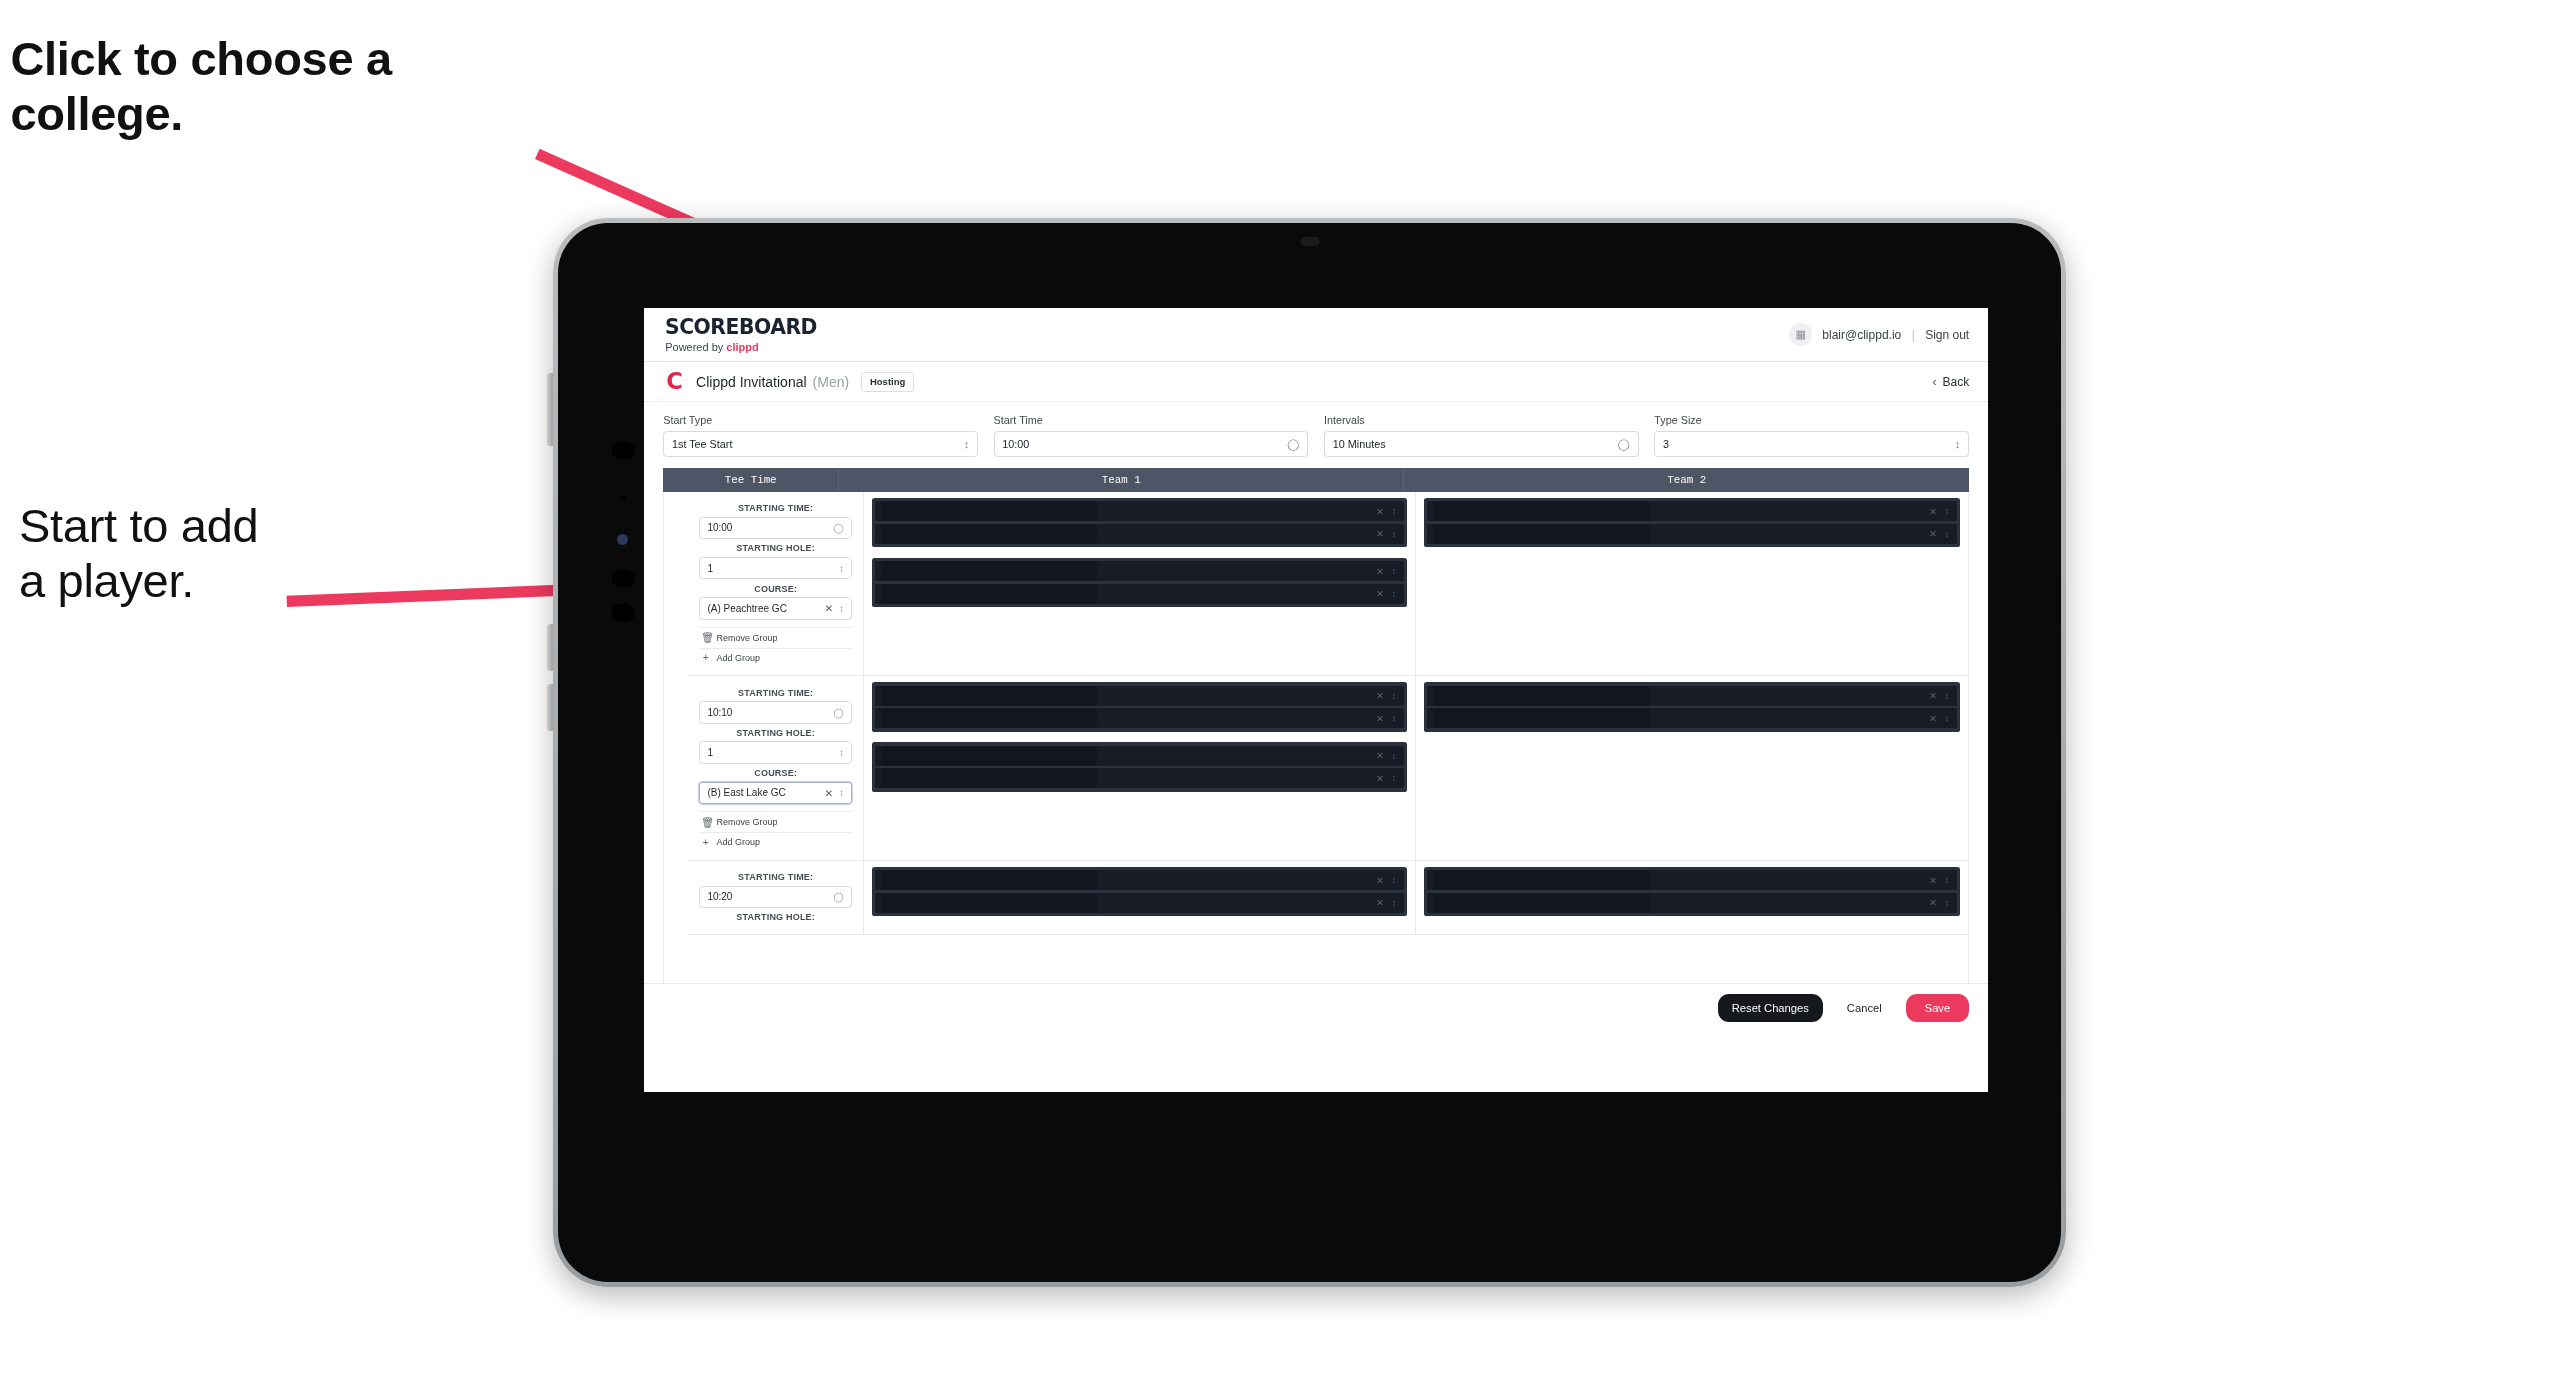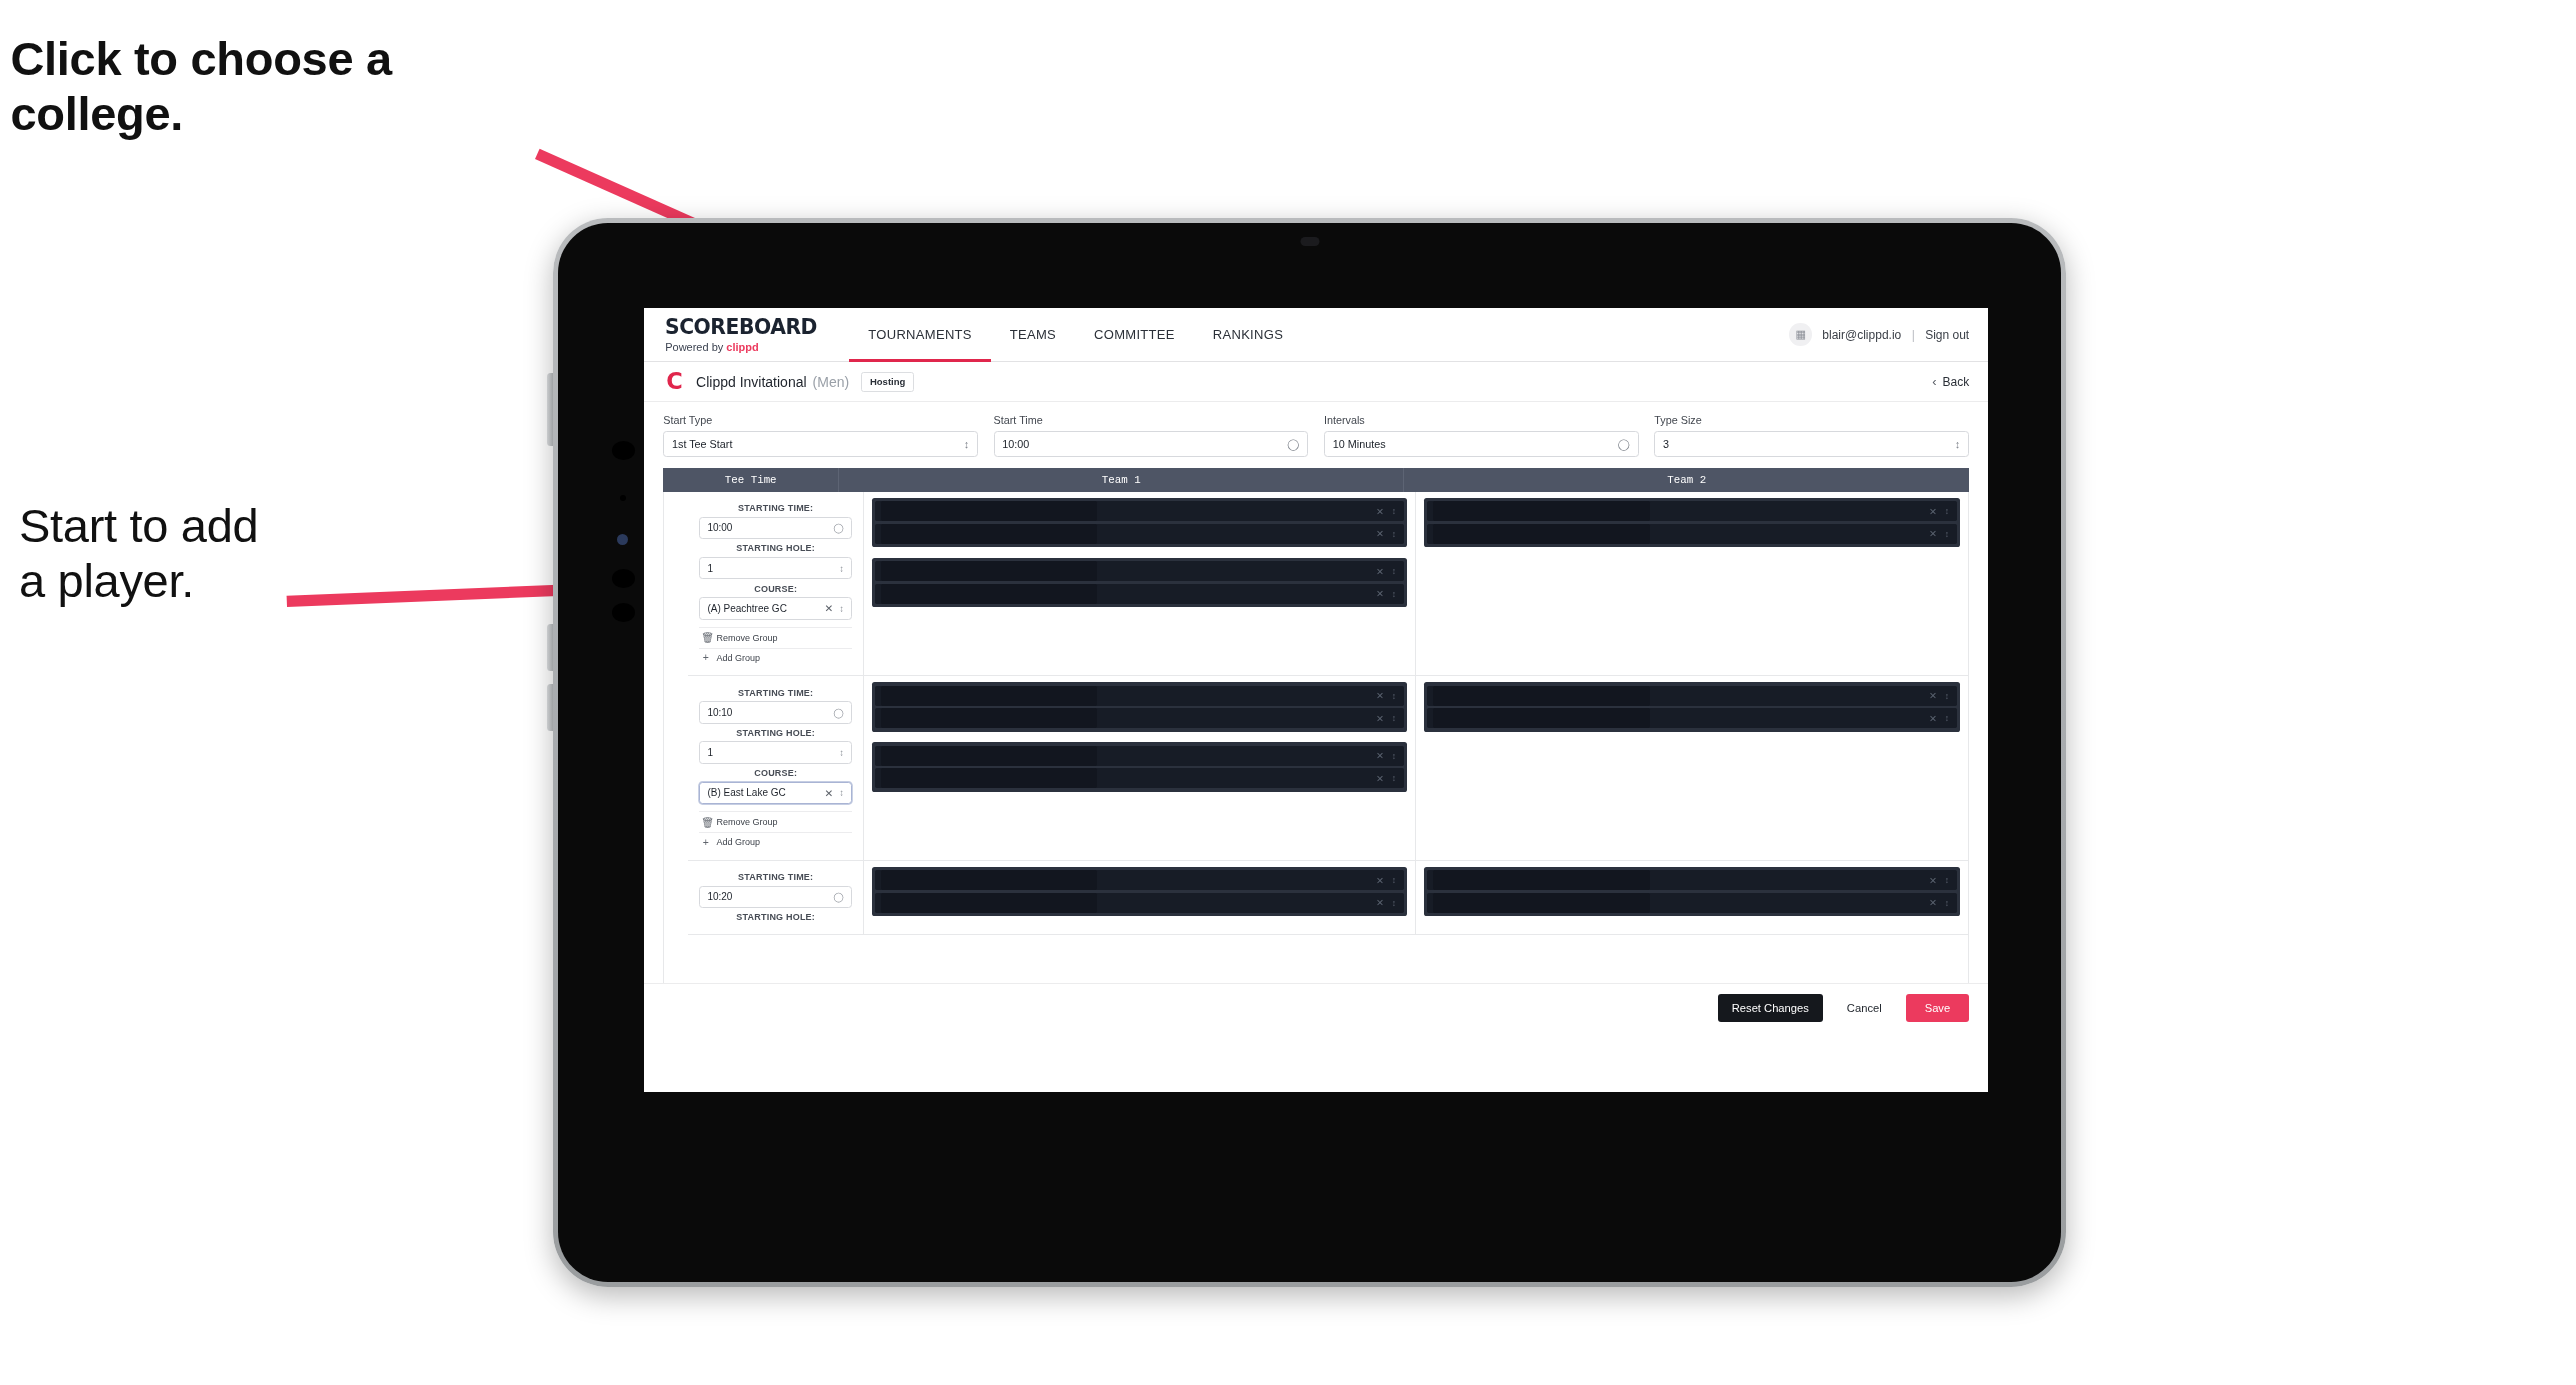--- a/index.html
+++ b/index.html
@@ -230,21 +230,21 @@
   .player-slot .spacer { flex: 1; }
   .player-slot .x { color: #5a626f; font-size: 9.5px; margin-right: 7.8px; }
   .player-slot .sp { color: #5a626f; font-size: 8.6px; }
 
   
   #footer {
     height: 50px; background: #fff; border-top: 0.9px solid #ececed;
     display: flex; align-items: center; justify-content: flex-end;
     gap: 12px; padding: 0 19px;
   }
-  .btn { font-size: 11.2px; border-radius: 3px; cursor: pointer; }
+  .btn { font-size: 11.2px; border-radius: 11px; cursor: pointer; }
   #btn-reset { background: #15181d; color: #fff; padding: 7.8px 14px; }
   #btn-cancel { background: transparent; color: #22272e; padding: 7.8px 12px; }
   #btn-save { background: #ec3a5e; color: #fff; padding: 7.8px 19px; }
 </style>
 </head>
 <body>
 
 <div id="stage">
 
   <div class="callout" id="callout-1">Click to choose a
@@ -275,26 +275,20 @@
       <div class="bezel-dot" style="left:54px;top:346px;width:22.5px;height:19px;"></div>
       <div class="bezel-dot" style="left:54px;top:380px;width:22.5px;height:19px;"></div>
 
       <div id="viewport">
 
         <div id="topnav">
           <div id="brand">
             <div id="brand-title">SCOREBOARD</div>
             <div id="brand-sub"><span>Powered by </span><span class="clippd">clippd</span></div>
           </div>
-          <div class="nav-tabs">
-            <div class="nav-tab active">TOURNAMENTS</div>
-            <div class="nav-tab">TEAMS</div>
-            <div class="nav-tab">COMMITTEE</div>
-            <div class="nav-tab">RANKINGS</div>
-          </div>
           <div id="nav-right">
             <div id="user-avatar">▦</div>
             <span>blair@clippd.io</span>
             <span class="sep">|</span>
             <span id="signout">Sign out</span>
           </div>
         </div>
 
         <div id="tourney-bar">
           <div id="tourney-logo">C</div>

